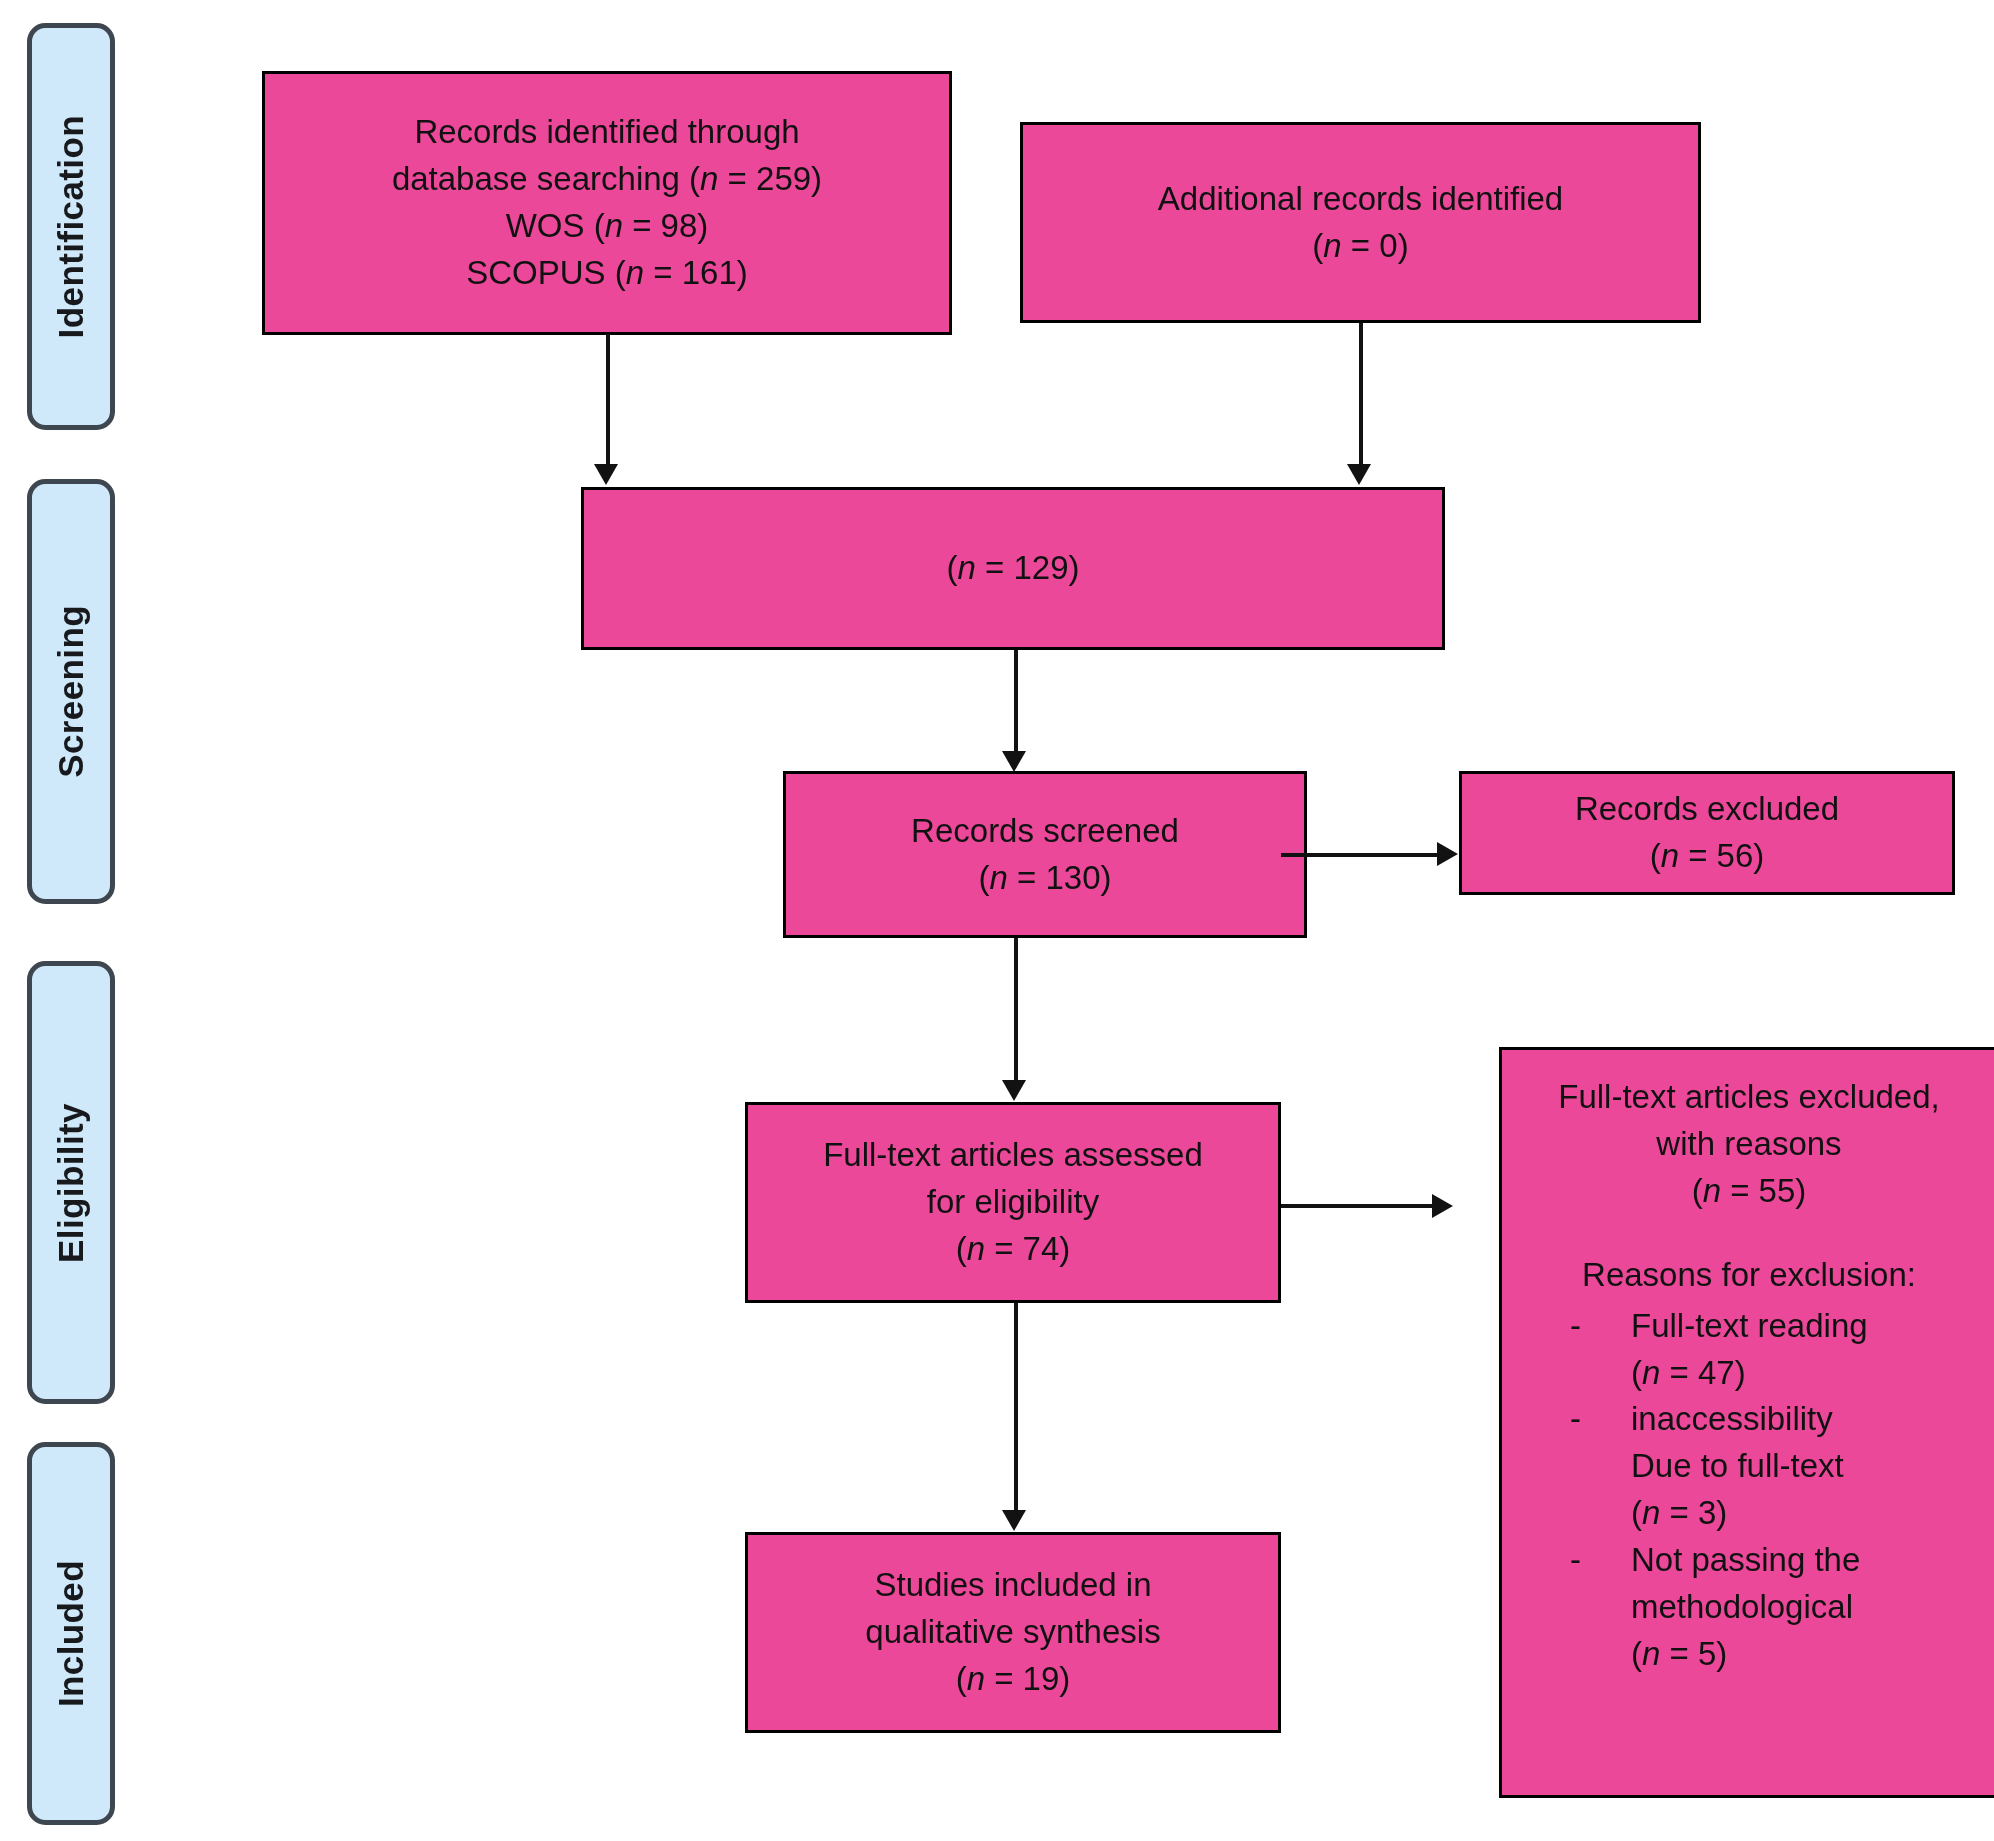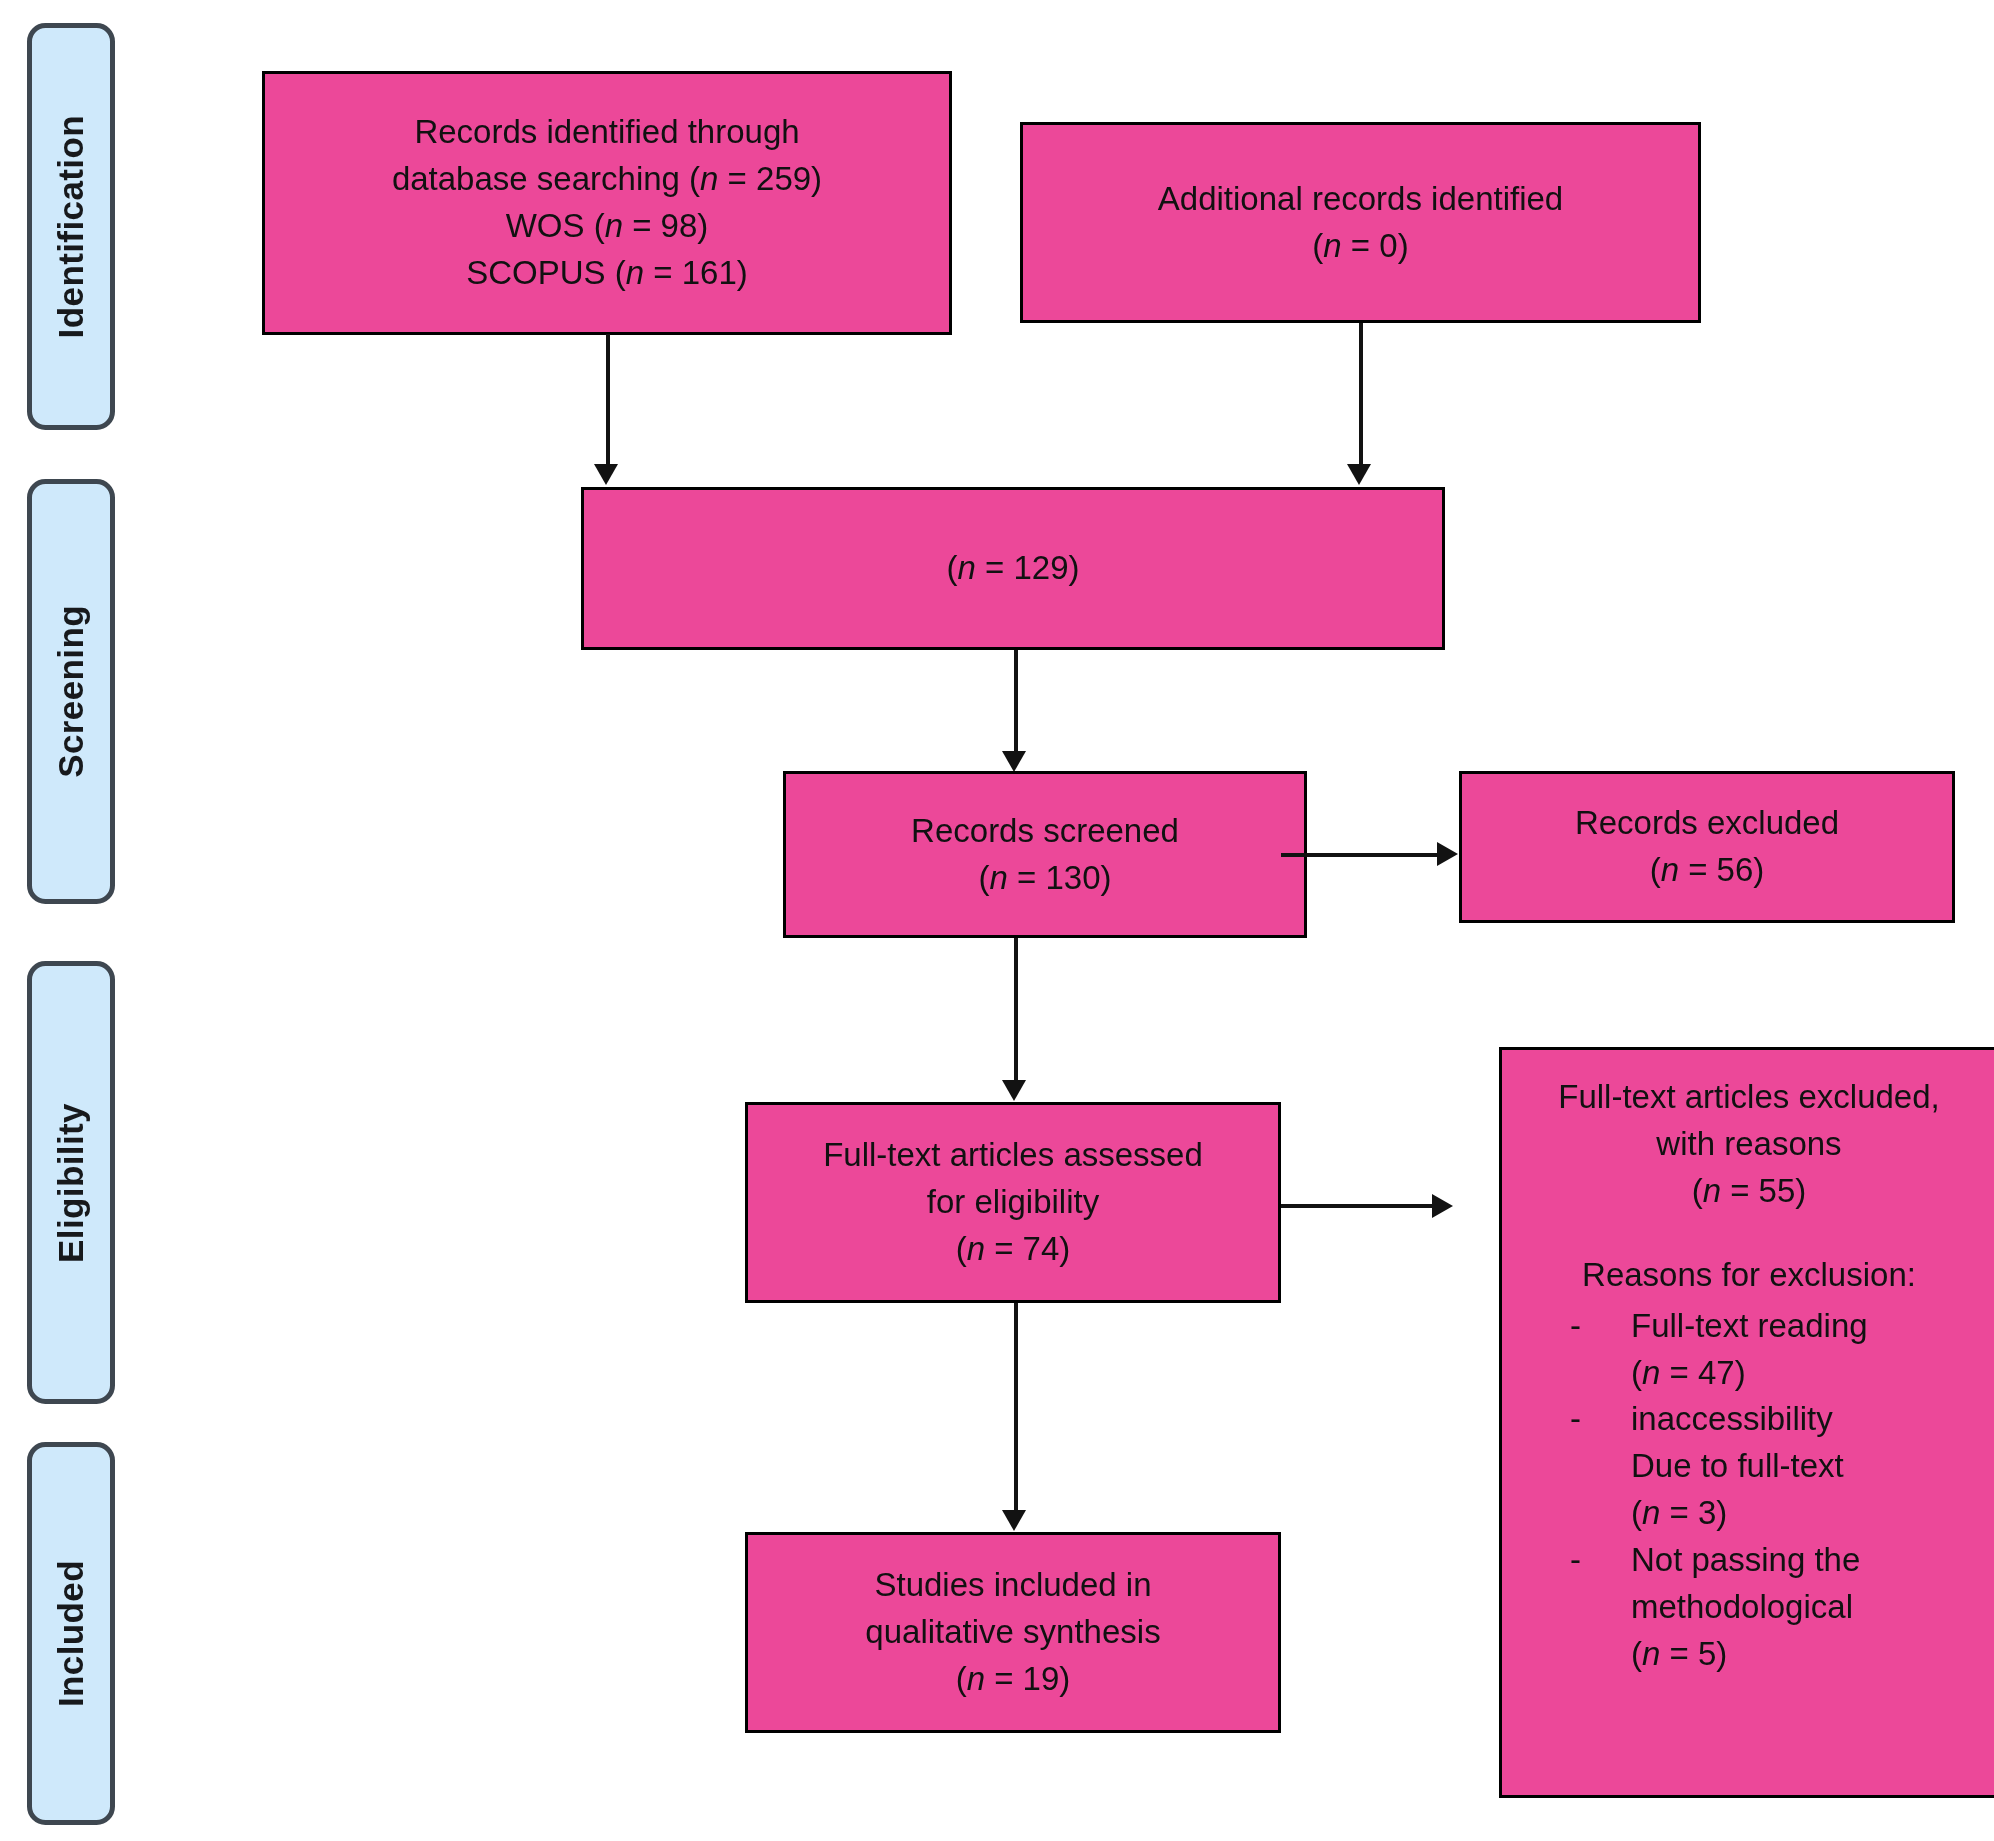--- a/index.html
+++ b/index.html
@@ -166,21 +166,21 @@
   </div>
 
   <div class="vline" style="left:1014px; top:650px; height:106px;"></div>
   <div class="arrow-down" style="left:1002px; top:751px;"></div>
 
   <div class="box" style="left:783px; top:771px; width:524px; height:167px;">
     <span class="ln">Records screened</span>
     <span class="ln"><span>(</span><em>n</em><span> = 130)</span></span>
   </div>
 
-  <div class="box" style="left:1459px; top:771px; width:496px; height:152px;">
+  <div class="box" style="left:1459px; top:771px; width:496px; height:124px;">
     <span class="ln">Records excluded</span>
     <span class="ln"><span>(</span><em>n</em><span> = 56)</span></span>
   </div>
 
   <div class="hline" style="left:1281px; top:853px; width:159px;"></div>
   <div class="arrow-right" style="left:1437px; top:842px;"></div>
 
   <div class="vline" style="left:1014px; top:938px; height:147px;"></div>
   <div class="arrow-down" style="left:1002px; top:1080px;"></div>
 

